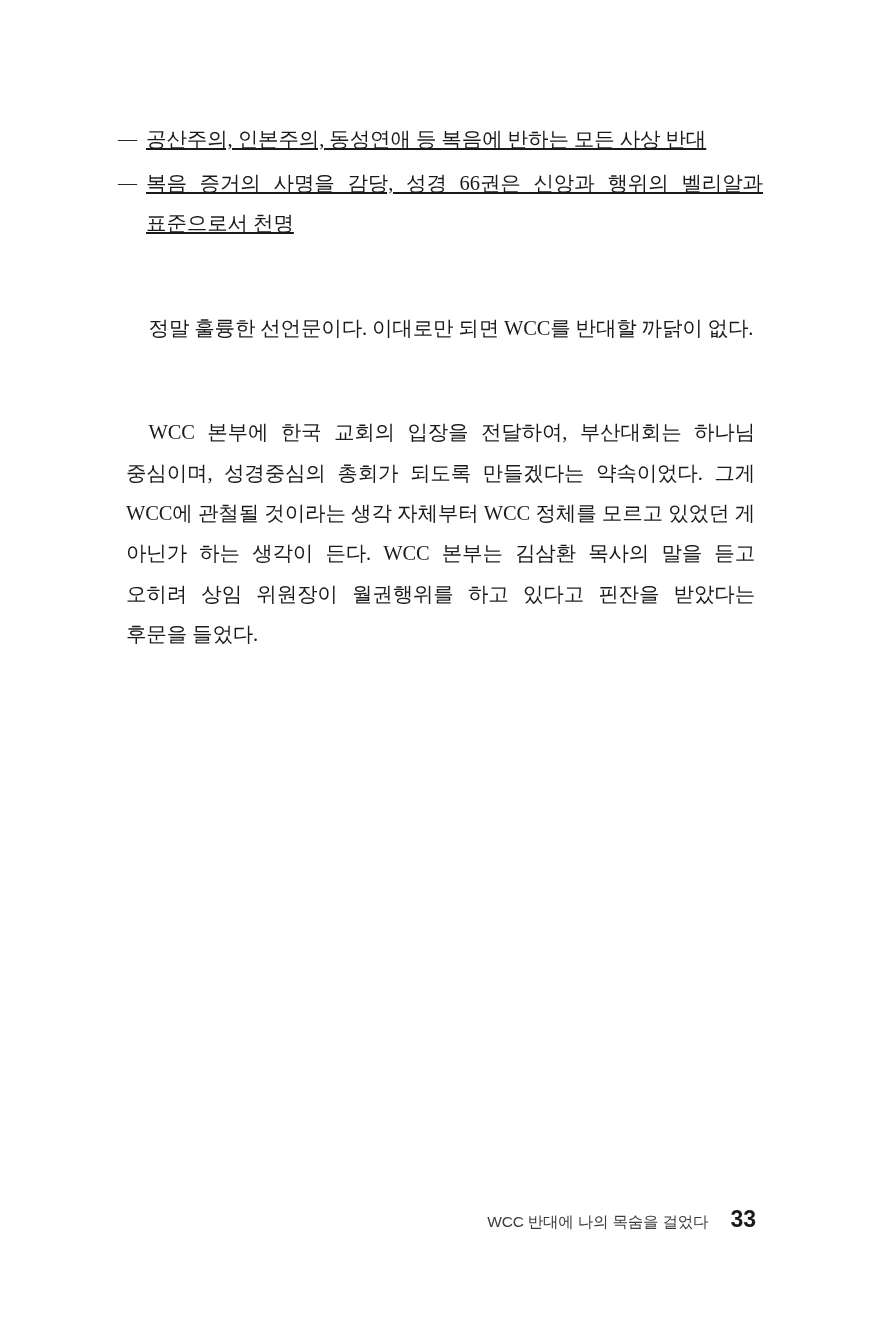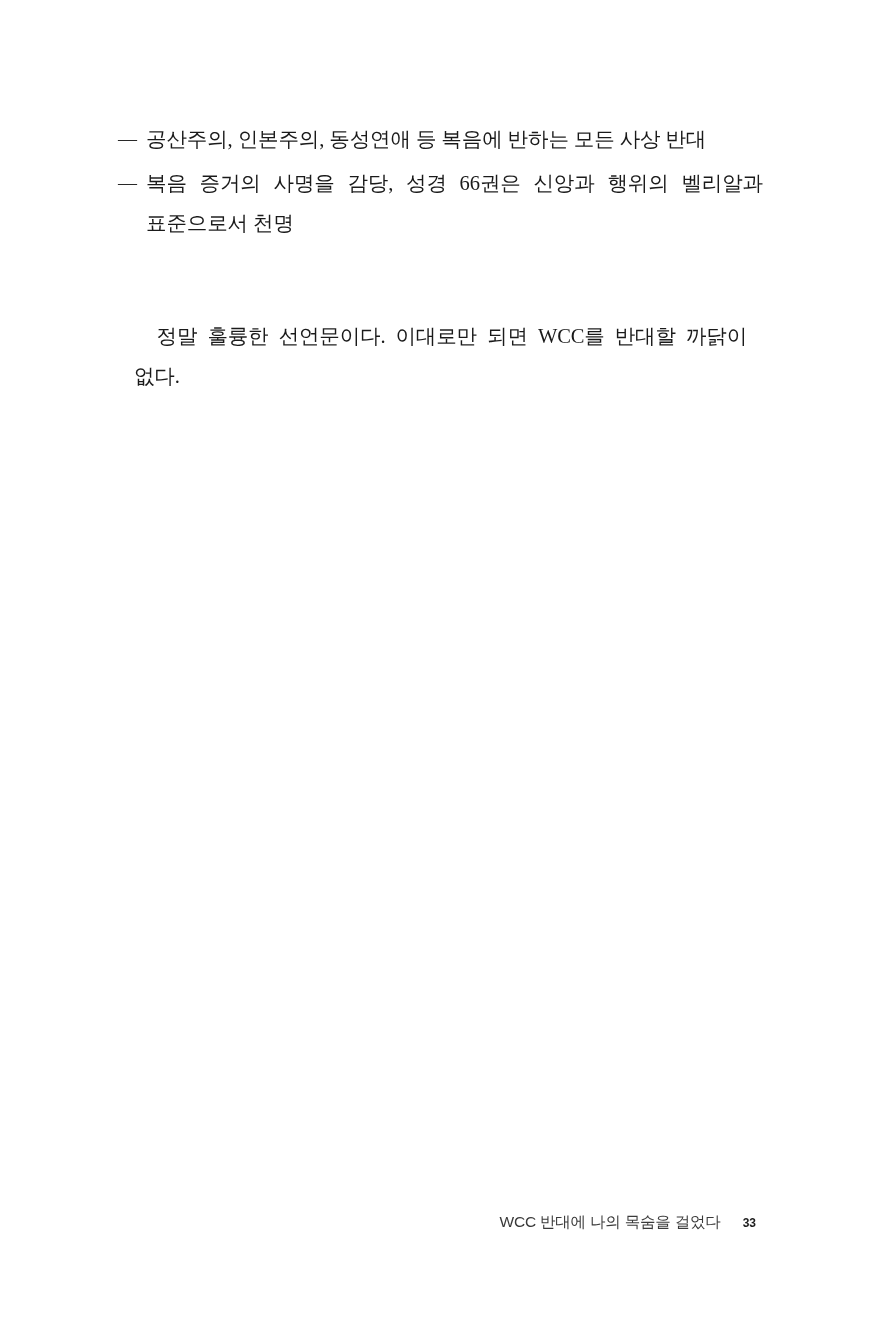--- a/index.html
+++ b/index.html
@@ -42,34 +42,35 @@
     width: 28px;
     color: #1a1a1a;
     font-size: 19px;
     line-height: 1.95;
   }
   .bullet-text {
     flex: 1 1 auto;
     text-align: justify;
     text-justify: inter-character;
     word-break: keep-all;
+    text-decoration: underline;
   }
   .bullet-item.spaced {
     margin-top: 4px;
   }
 
   
   .para {
     font-size: 20.5px;
     line-height: 1.97;
     letter-spacing: -0.15px;
     text-align: justify;
     text-justify: inter-character;
     word-break: keep-all;
-    margin: 16px;
+    margin: 8px;
     text-indent: 1.1em;
   }
   .gap-large { height: 56px; }
   .gap-medium { height: 48px; }
 
   
   .footer {
     position: absolute;
     left: 0;
     right: 0;
@@ -79,21 +80,21 @@
     align-items: baseline;
     padding-right: 118px;
     font-family: "Liberation Sans", "DejaVu Sans", sans-serif;
   }
   .footer-title {
     font-size: 15.5px;
     color: #3a3a3a;
     letter-spacing: -0.2px;
   }
   .footer-page {
-    font-size: 12px;
+    font-size: 23px;
     font-weight: bold;
     color: #1b1b1b;
     margin-left: 22px;
   }
 </style>
 </head>
 <body>
 
 <div class="page">
 
@@ -109,20 +110,21 @@
         <span class="bullet-text">복음 증거의 사명을 감당, 성경 66권은 신앙과 행위의 벨리알과 표준으로서 천명</span>
       </li>
     </ul>
 
     <div class="gap-large"></div>
 
     <p class="para">정말 훌륭한 선언문이다. 이대로만 되면 WCC를 반대할 까닭이 없다.</p>
 
     <div class="gap-medium"></div>
 
+    <p class="para">WCC 본부에 한국 교회의 입장을 전달하여, 부산대회는 하나님 중심이며, 성경중심의 총회가 되도록 만들겠다는 약속이었다. 그게 WCC에 관철될 것이라는 생각 자체부터 WCC 정체를 모르고 있었던 게 아닌가 하는 생각이 든다. WCC 본부는 김삼환 목사의 말을 듣고 오히려 상임 위원장이 월권행위를 하고 있다고 핀잔을 받았다는 후문을 들었다.</p>
 
 
   </div>
 
   <div class="footer">
     <span class="footer-title">WCC 반대에  나의 목숨을 걸었다</span>
     <span class="footer-page">33</span>
   </div>
 
 </div>

